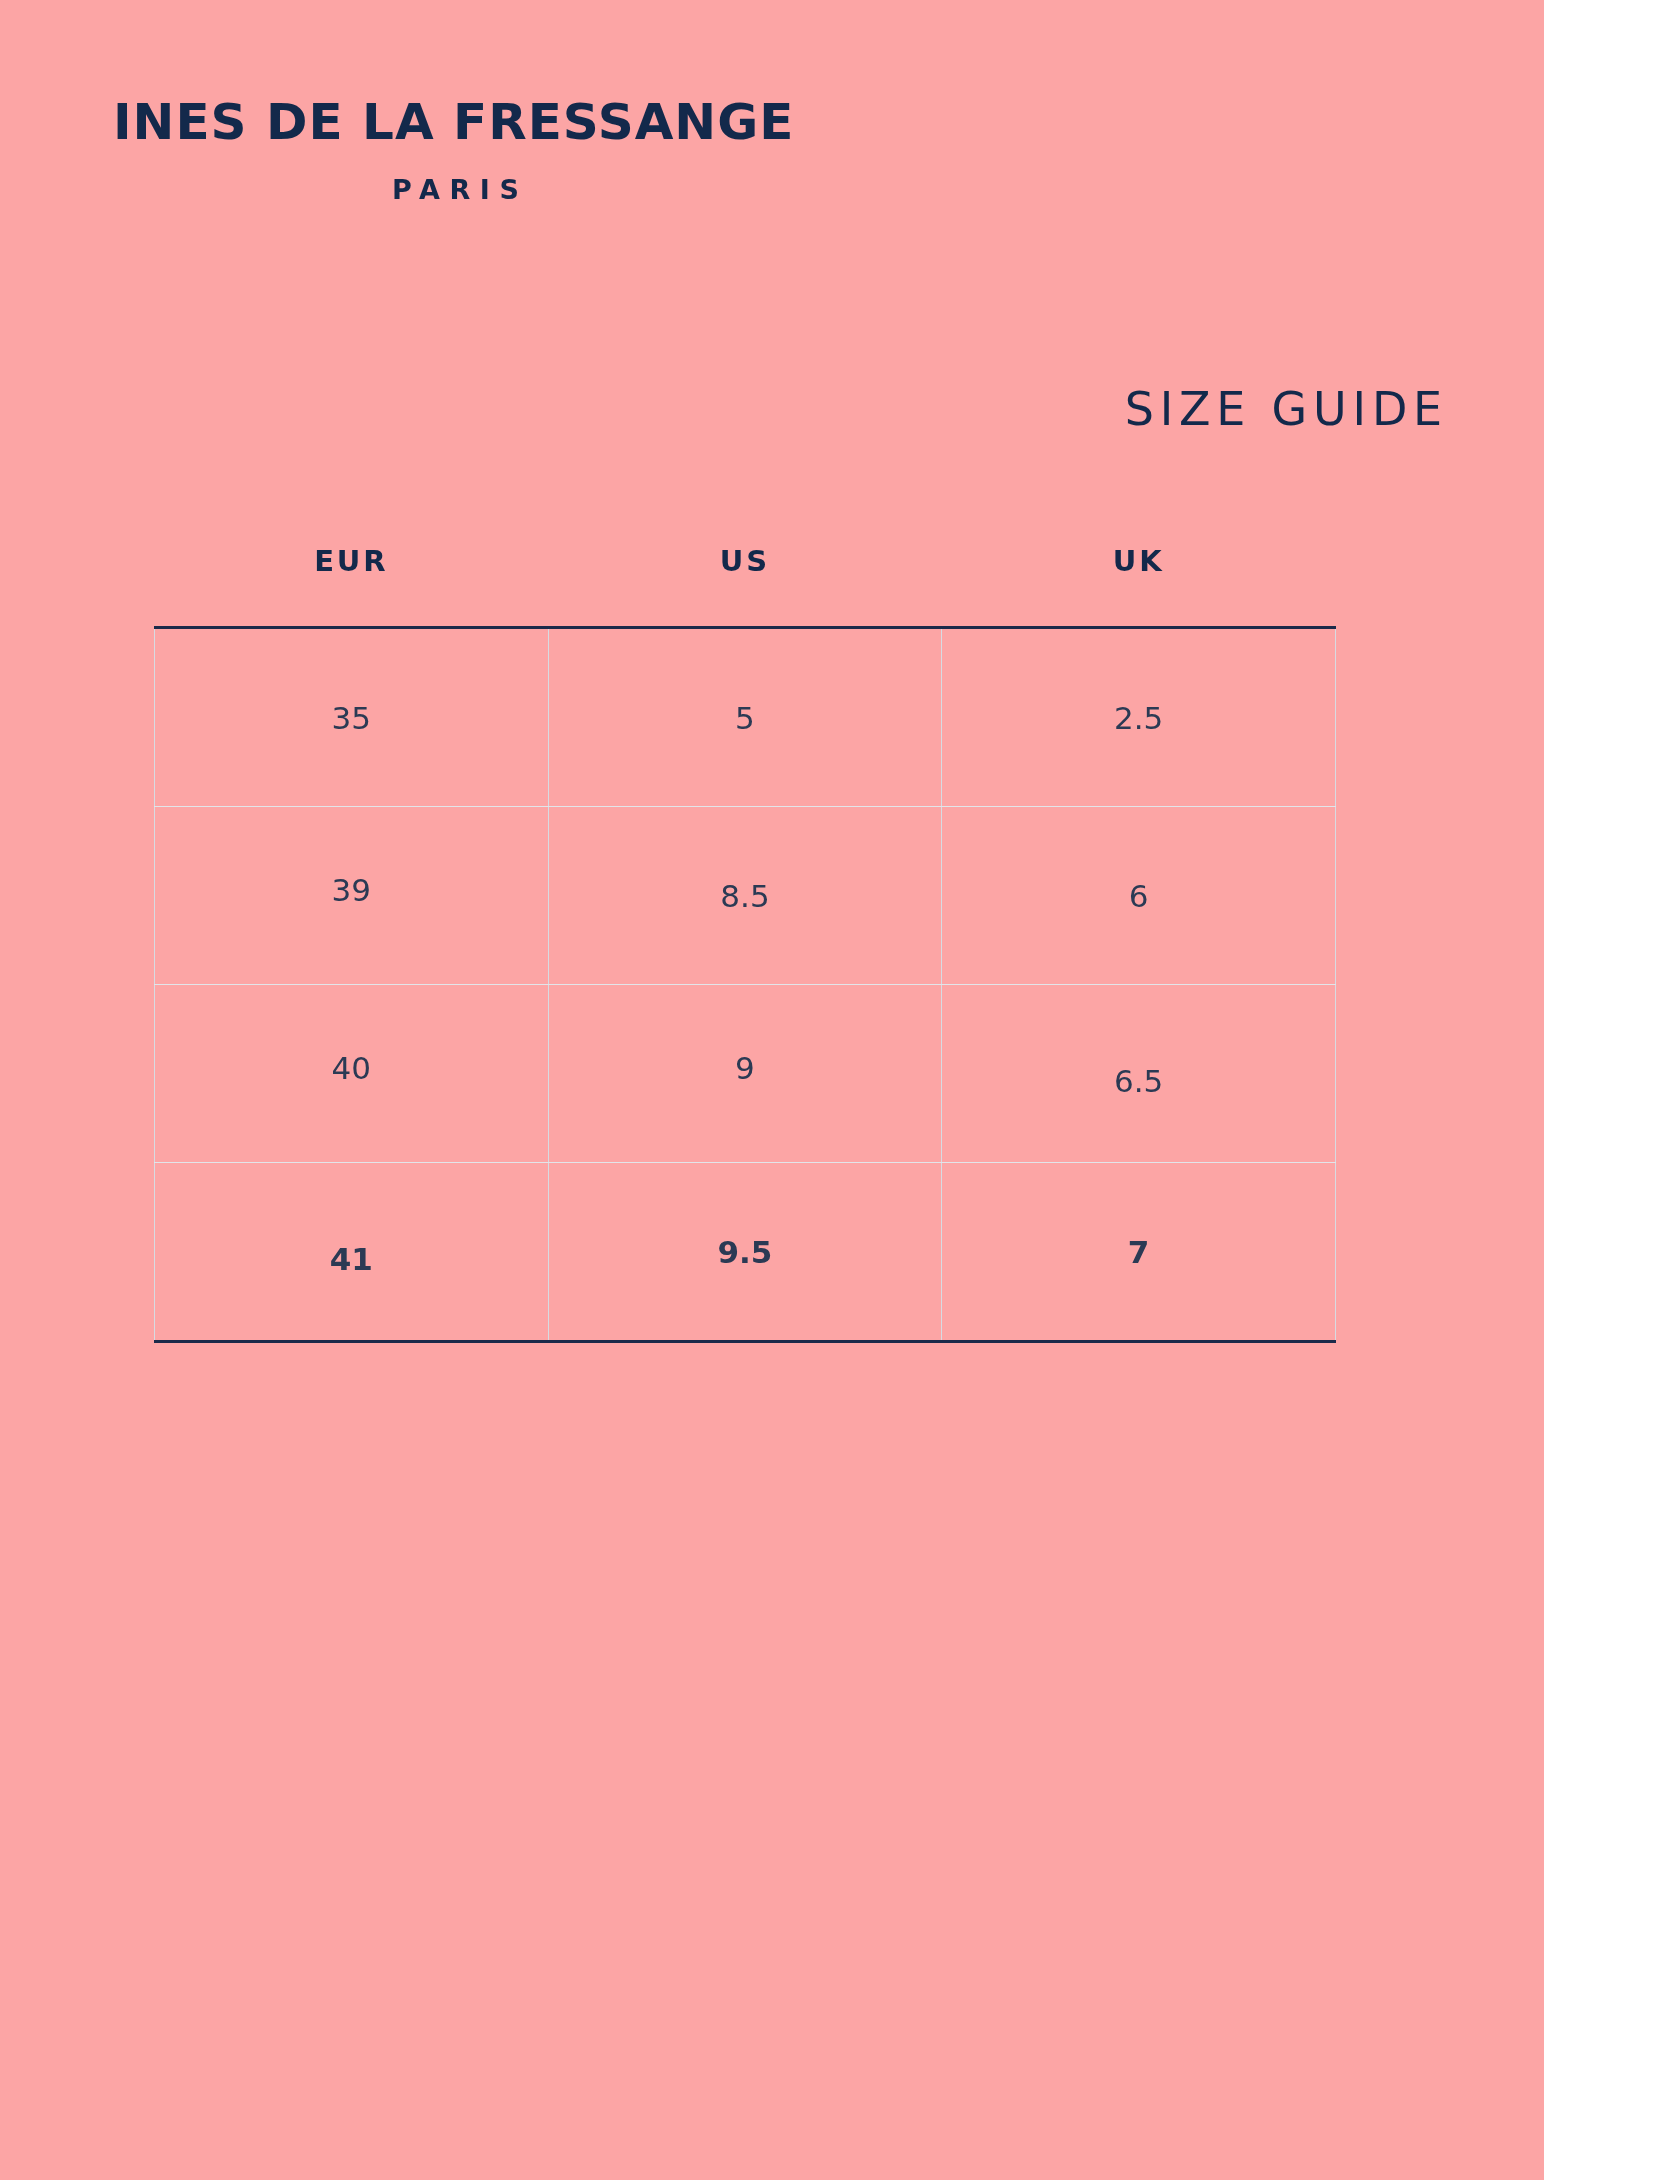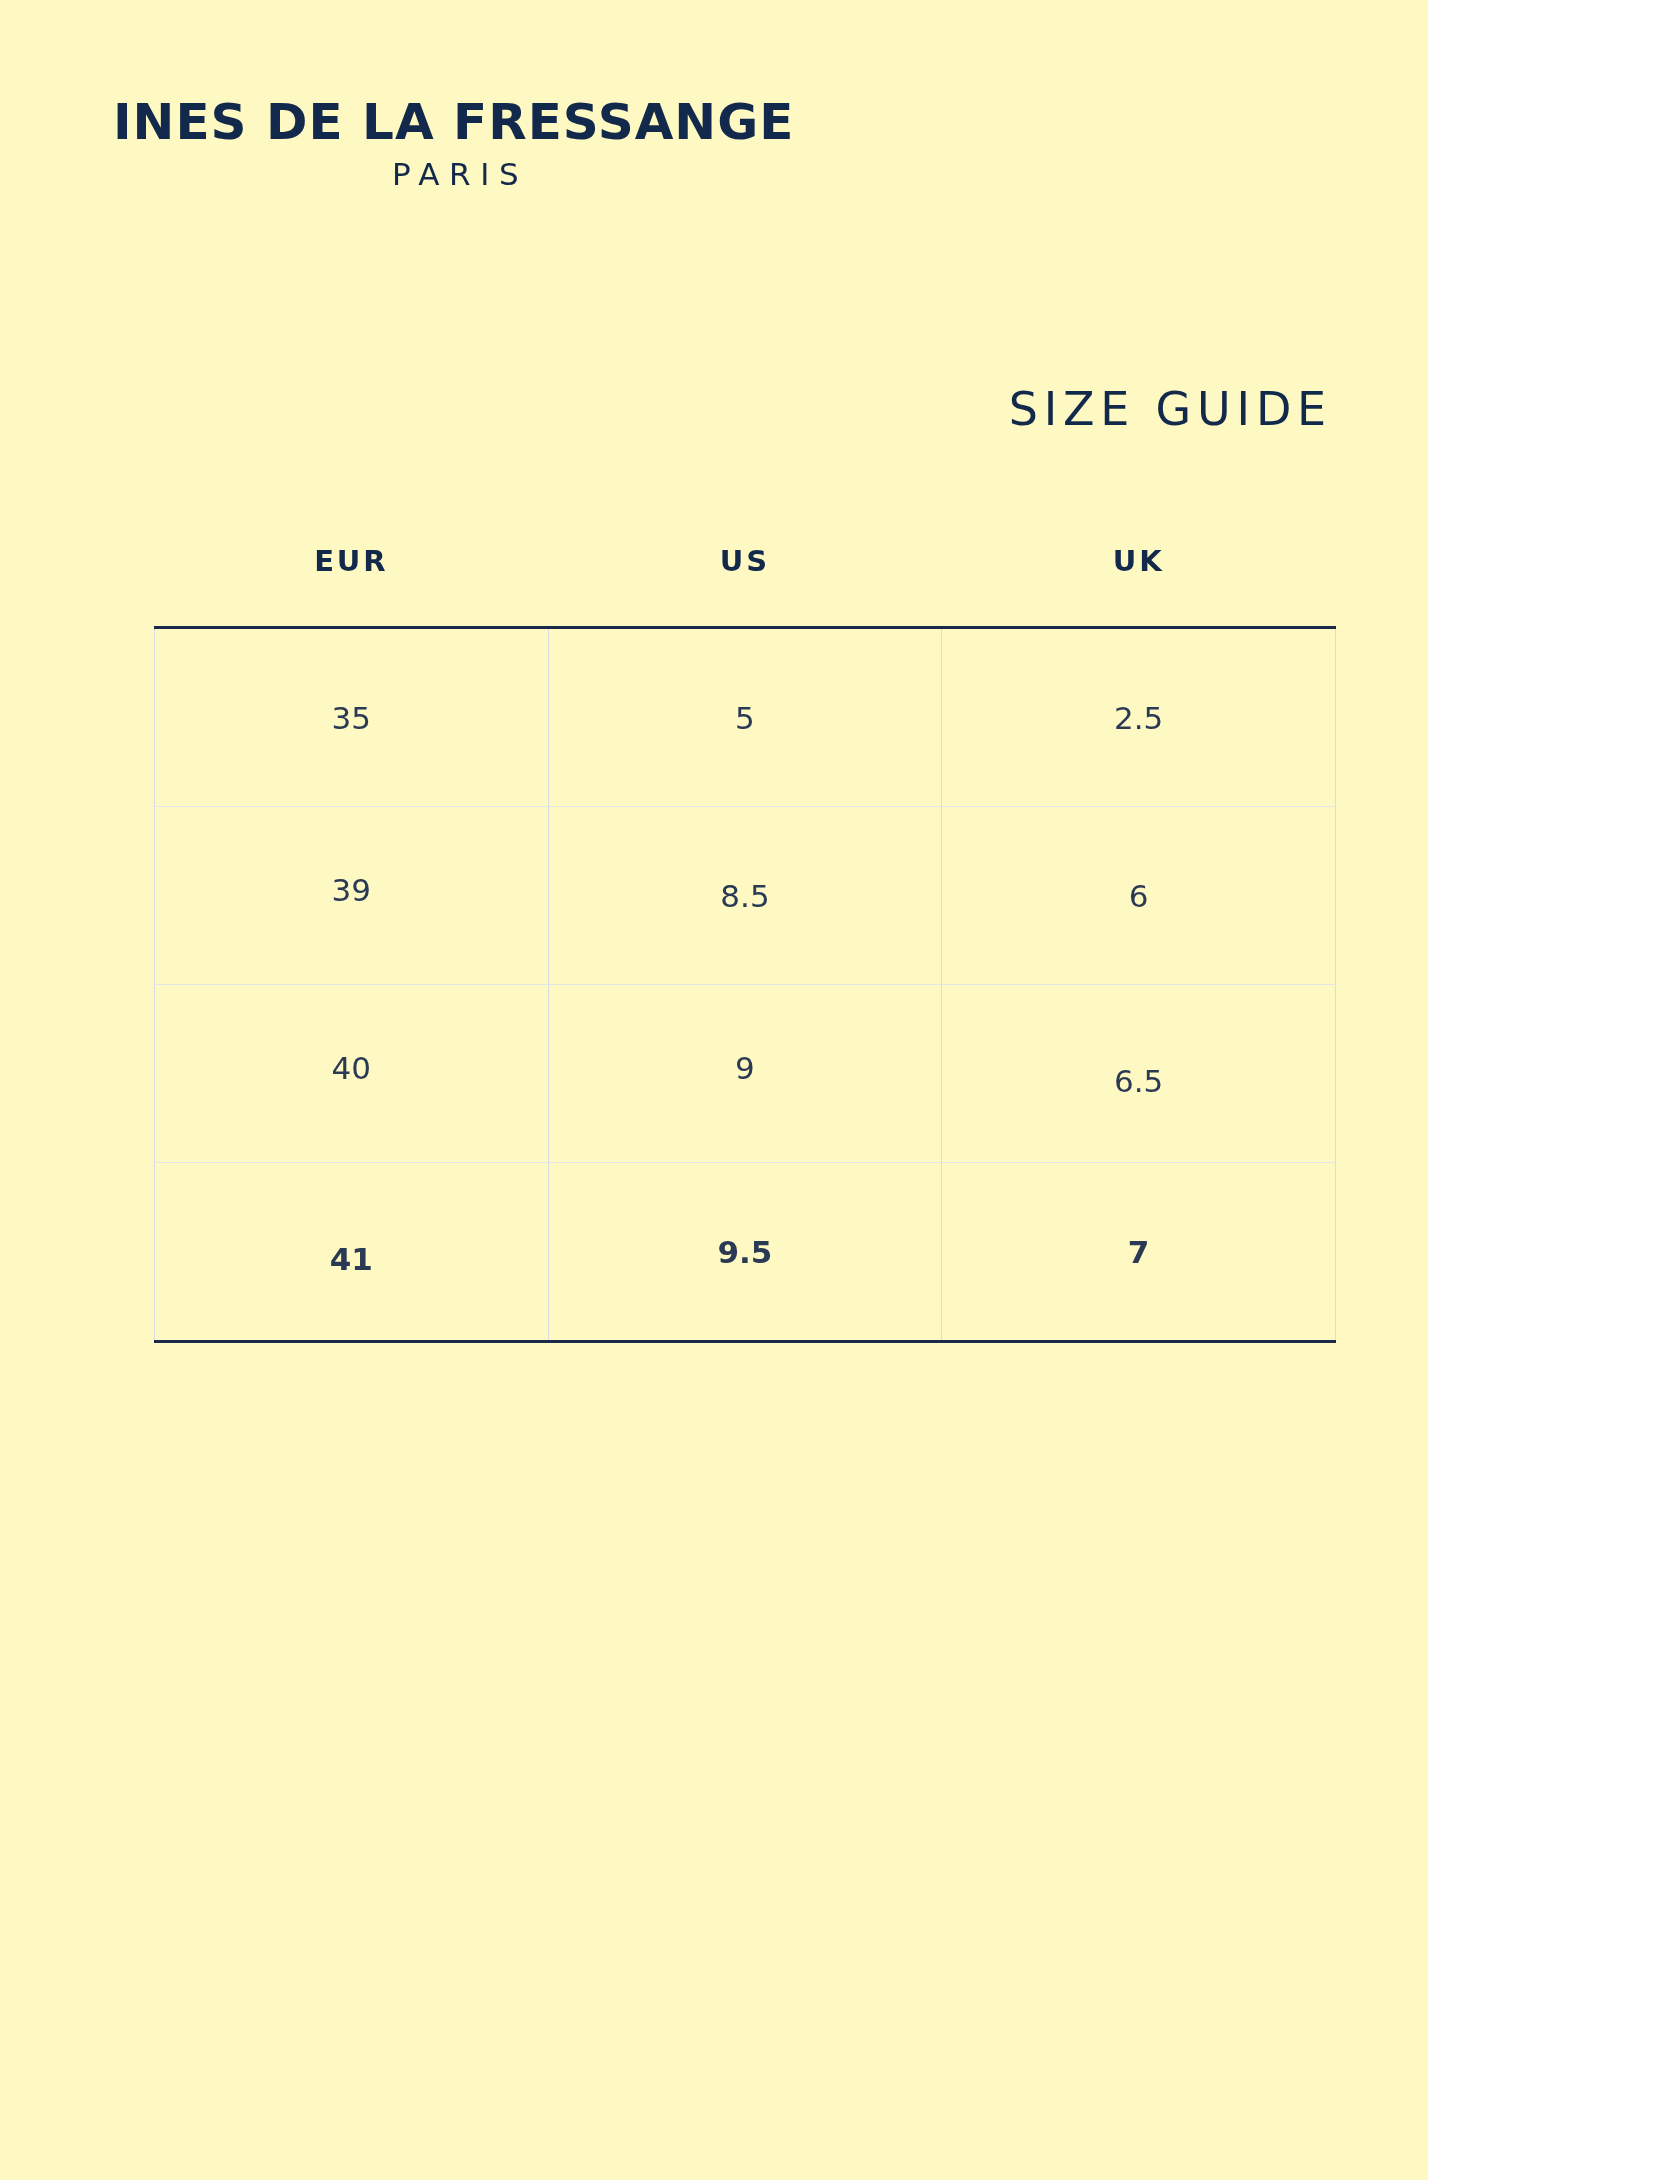--- a/index.html
+++ b/index.html
@@ -11,47 +11,47 @@
     width: 1672px;
     height: 2181px;
     font-family: "Liberation Sans", sans-serif;
     color: #1b2a4a;
     position: relative;
     overflow: hidden;
   }
 
   .page {
     position: relative;
-    width: 1428px;
+    width: 1544px;
     height: 2181px;
-    background: #fef9c3;
+    background: #fca5a5;
   }
 
   
   .brand {
     position: absolute;
     left: 113px;
     top: 96px;
     width: 730px;
   }
   .brand-name {
     font-family: "DejaVu Sans", sans-serif;
     font-weight: 700;
     font-size: 50px;
     letter-spacing: 1px;
     color: #13294b;
     line-height: 1.05;
     white-space: nowrap;
   }
   .brand-sub {
-    margin-top: 7px;
+    margin-top: 25px;
     margin-left: 279px;
     font-family: "DejaVu Sans", sans-serif;
-    font-weight: 400;
-    font-size: 31px;
+    font-weight: 700;
+    font-size: 27px;
     letter-spacing: 9.6px;
     color: #13294b;
   }
 
   
   .title {
     position: absolute;
     right: 96px;
     top: 382px;
     font-family: "DejaVu Sans", sans-serif;

